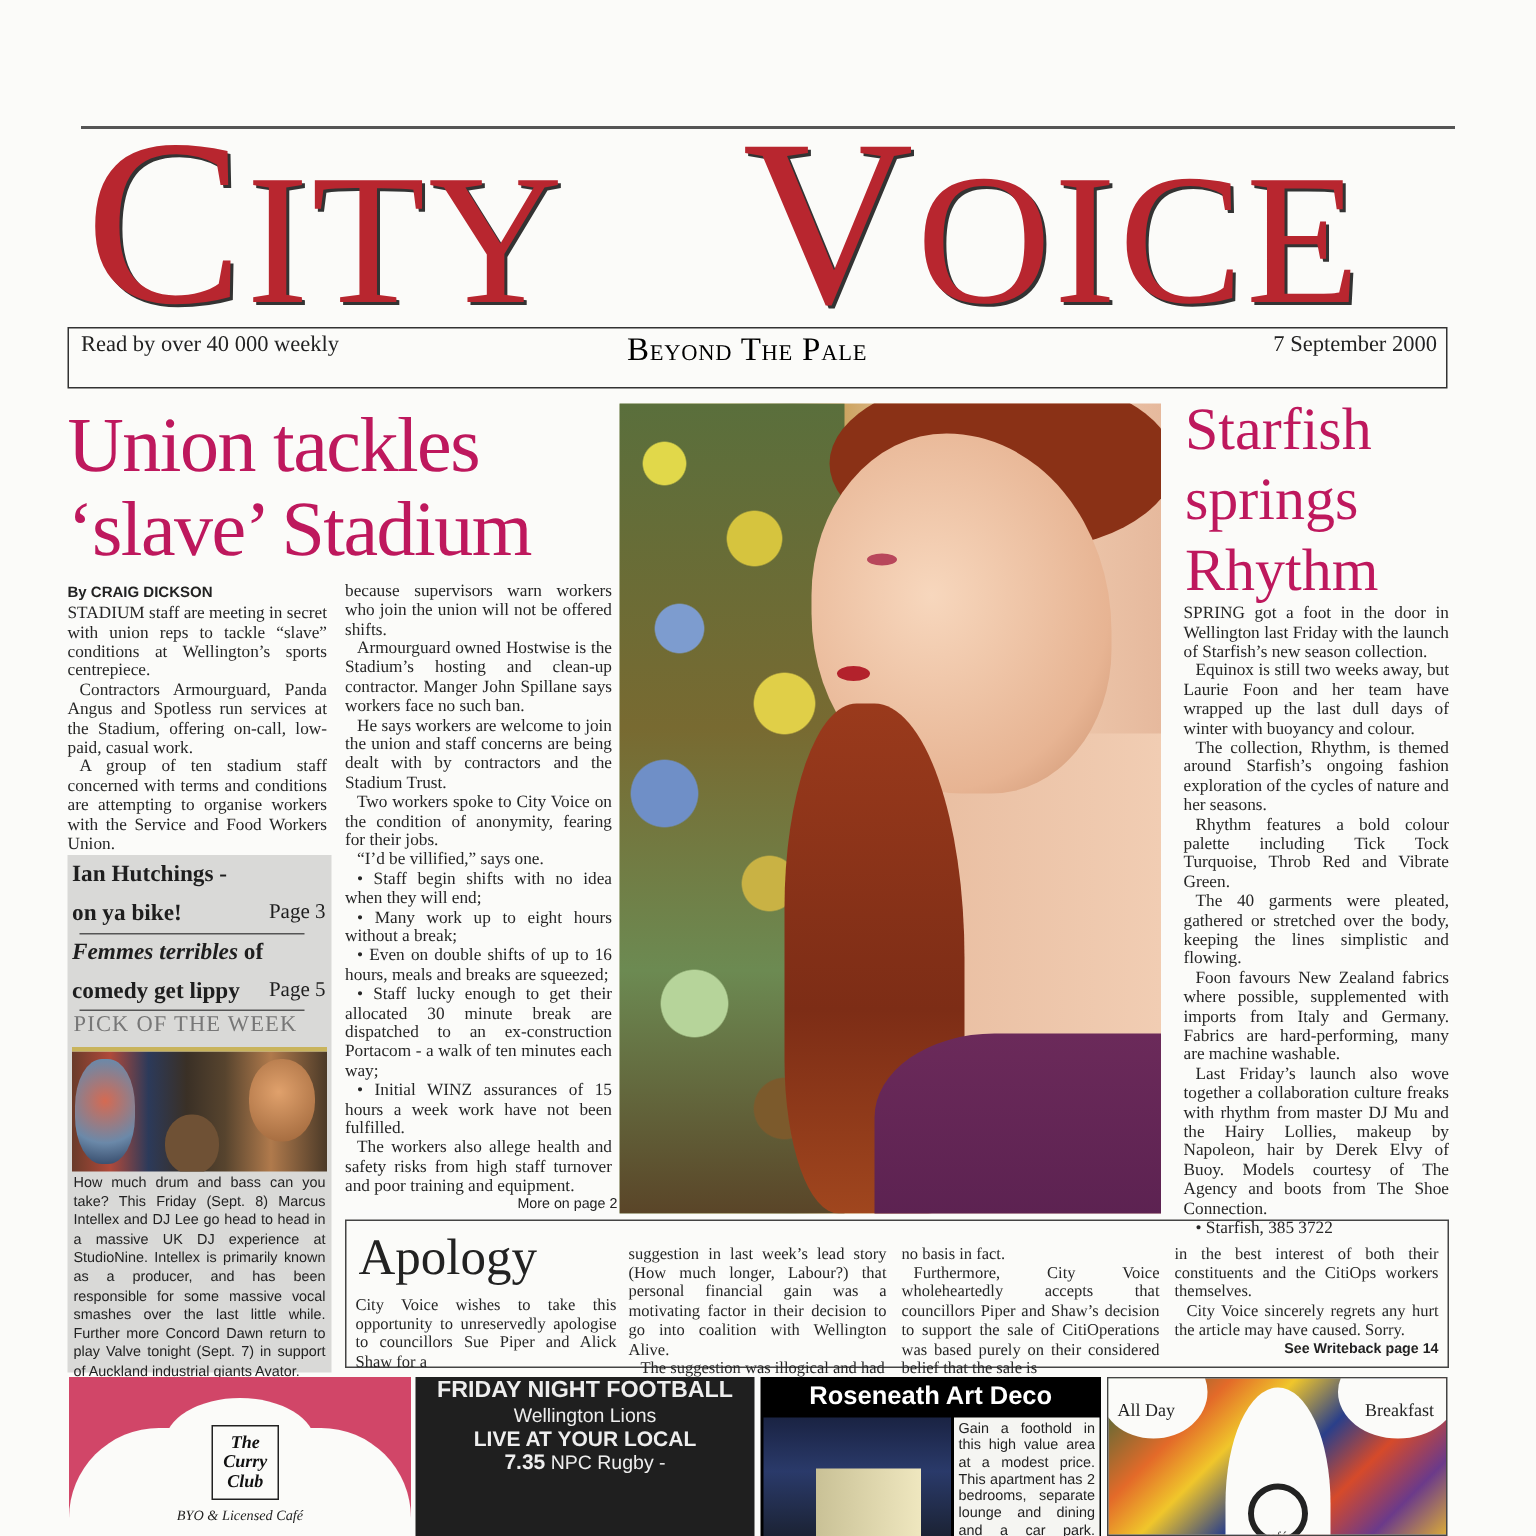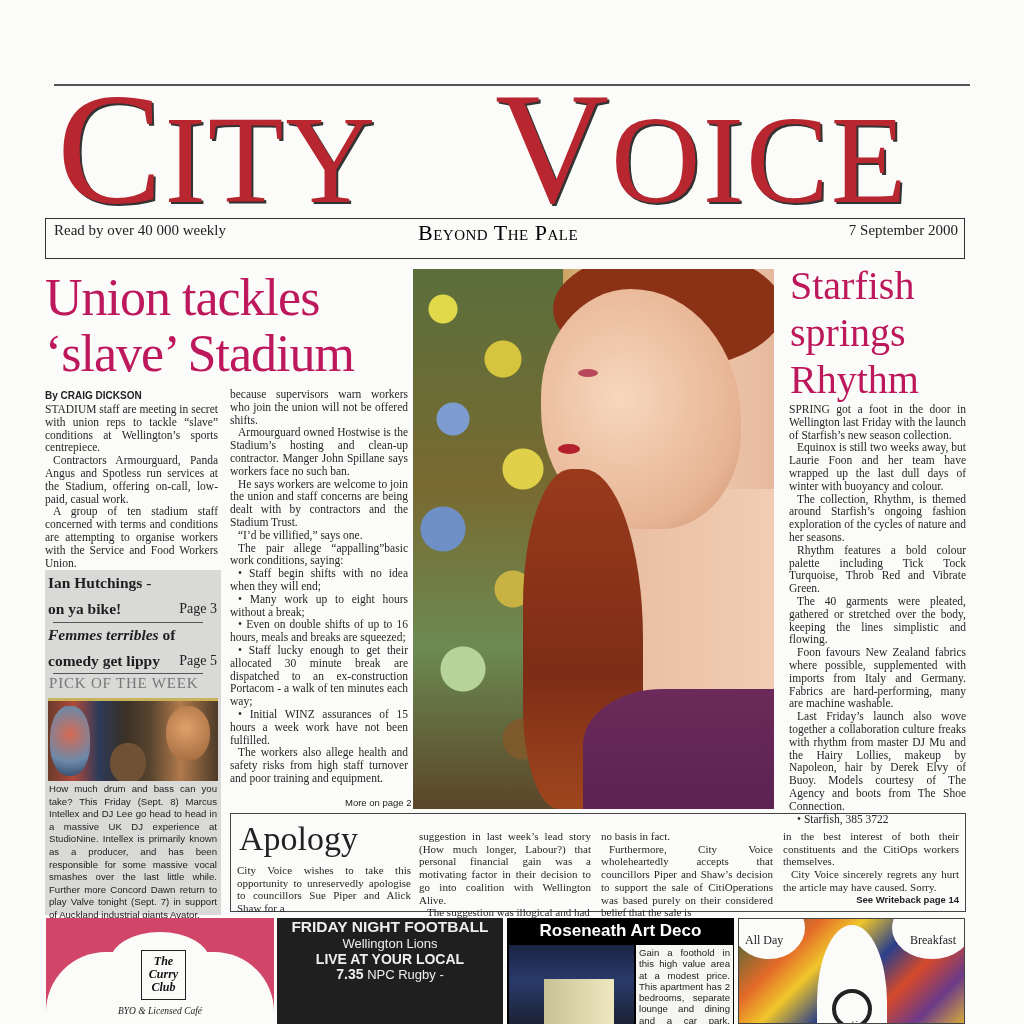--- a/index.html
+++ b/index.html
@@ -151,22 +151,22 @@
   <p class="noind">STADIUM staff are meeting in secret with union reps to tackle “slave” conditions at Wellington’s sports centrepiece.</p>
   <p>Contractors Armourguard, Panda Angus and Spotless run services at the Stadium, offering on-call, low-paid, casual work.</p>
   <p>A group of ten stadium staff concerned with terms and conditions are attempting to organise workers with the Service and Food Workers Union.</p>
   <p>But they say they can’t speak openly</p>
 </div>
 
 <div class="col col2">
   <p class="noind">because supervisors warn workers who join the union will not be offered shifts.</p>
   <p>Armourguard owned Hostwise is the Stadium’s hosting and clean-up contractor. Manger John Spillane says workers face no such ban.</p>
   <p>He says workers are welcome to join the union and staff concerns are being dealt with by contractors and the Stadium Trust.</p>
+  <p>Two workers spoke to City Voice on the condition of anonymity, fearing for their jobs.</p>
   <p>“I’d be villified,” says one.</p>
-  <p>The pair allege “appalling”basic work conditions, saying:</p>
   <p>• Staff begin shifts with no idea when they will end;</p>
   <p>• Many work up to eight hours without a break;</p>
   <p>• Even on double shifts of up to 16 hours, meals and breaks are squeezed;</p>
   <p>• Staff lucky enough to get their allocated 30 minute break are dispatched to an ex-construction Portacom - a walk of ten minutes each way;</p>
   <p>• Initial WINZ assurances of 15 hours a week work have not been fulfilled.</p>
   <p>The workers also allege health and safety risks from high staff turnover and poor training and equipment.</p>
 </div>
 <div class="more">More on page 2</div>
 
 <div class="photo">

